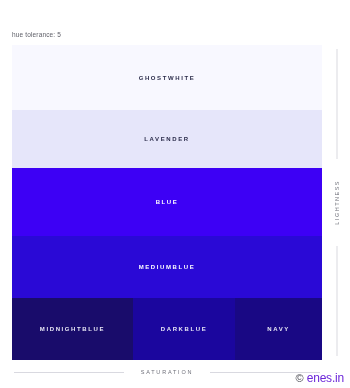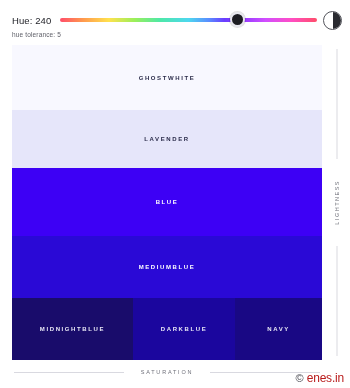--- a/index.html
+++ b/index.html
@@ -217,40 +217,30 @@
     gap: 3px;
     z-index: 5;
   }
   .watermark .mark {
     font-size: 11px;
     color: #4a4b52;
     line-height: 1;
   }
   .watermark .wtext {
     font-size: 12px;
-    color: #b91c1c;
+    color: #6d28d9;
     letter-spacing: -0.2px;
     line-height: 1;
   }
 </style>
 </head>
 <body>
 
 <div class="controls">
 
-  <div class="hue-row">
-    <span class="hue-label">Hue: 240</span>
-
-    <span class="slider-wrap">
-      <span class="slider-track"></span>
-      <span class="slider-thumb"></span>
-    </span>
-
-    <span class="contrast-toggle"></span>
-  </div>
 
   <div class="tolerance-label">hue tolerance: 5</div>
 </div>
 
 <div class="palette">
 
   <div class="band band-ghostwhite">
     <div class="swatch" style="width:100%;background:#F8F8FF;">
       <span class="swatch-name" style="color:#2b2c4a;">GHOSTWHITE</span>
     </div>

